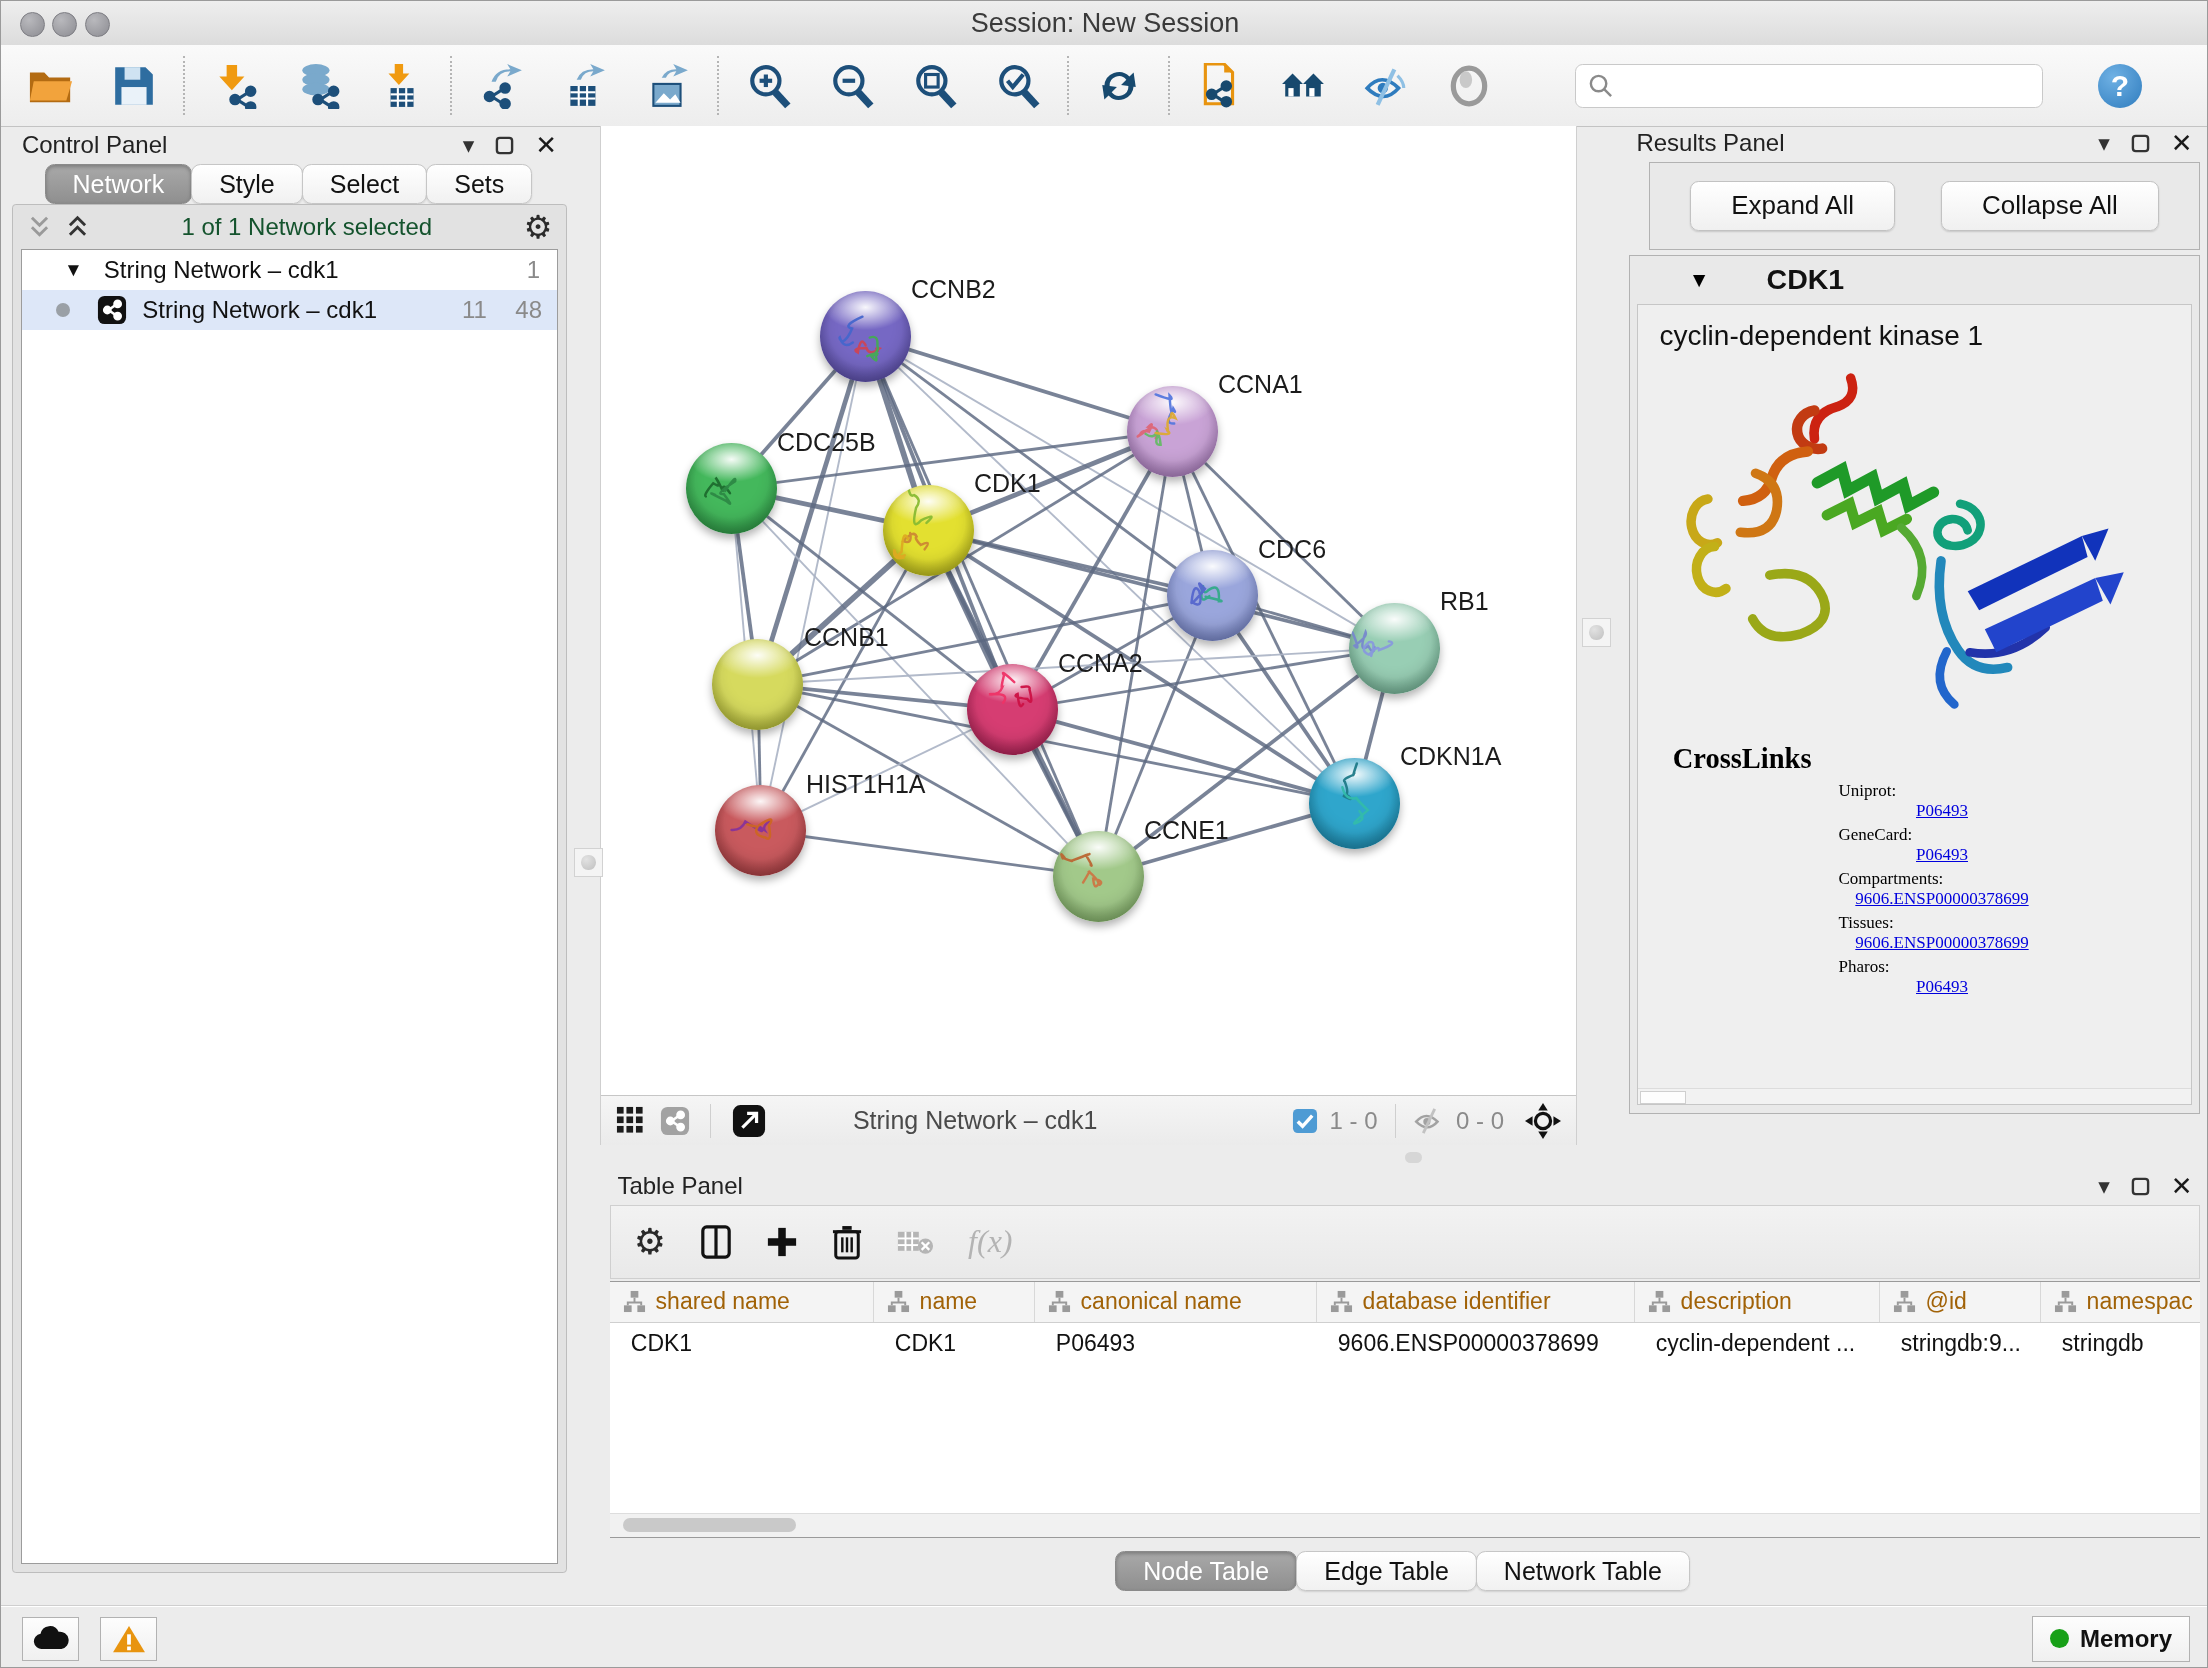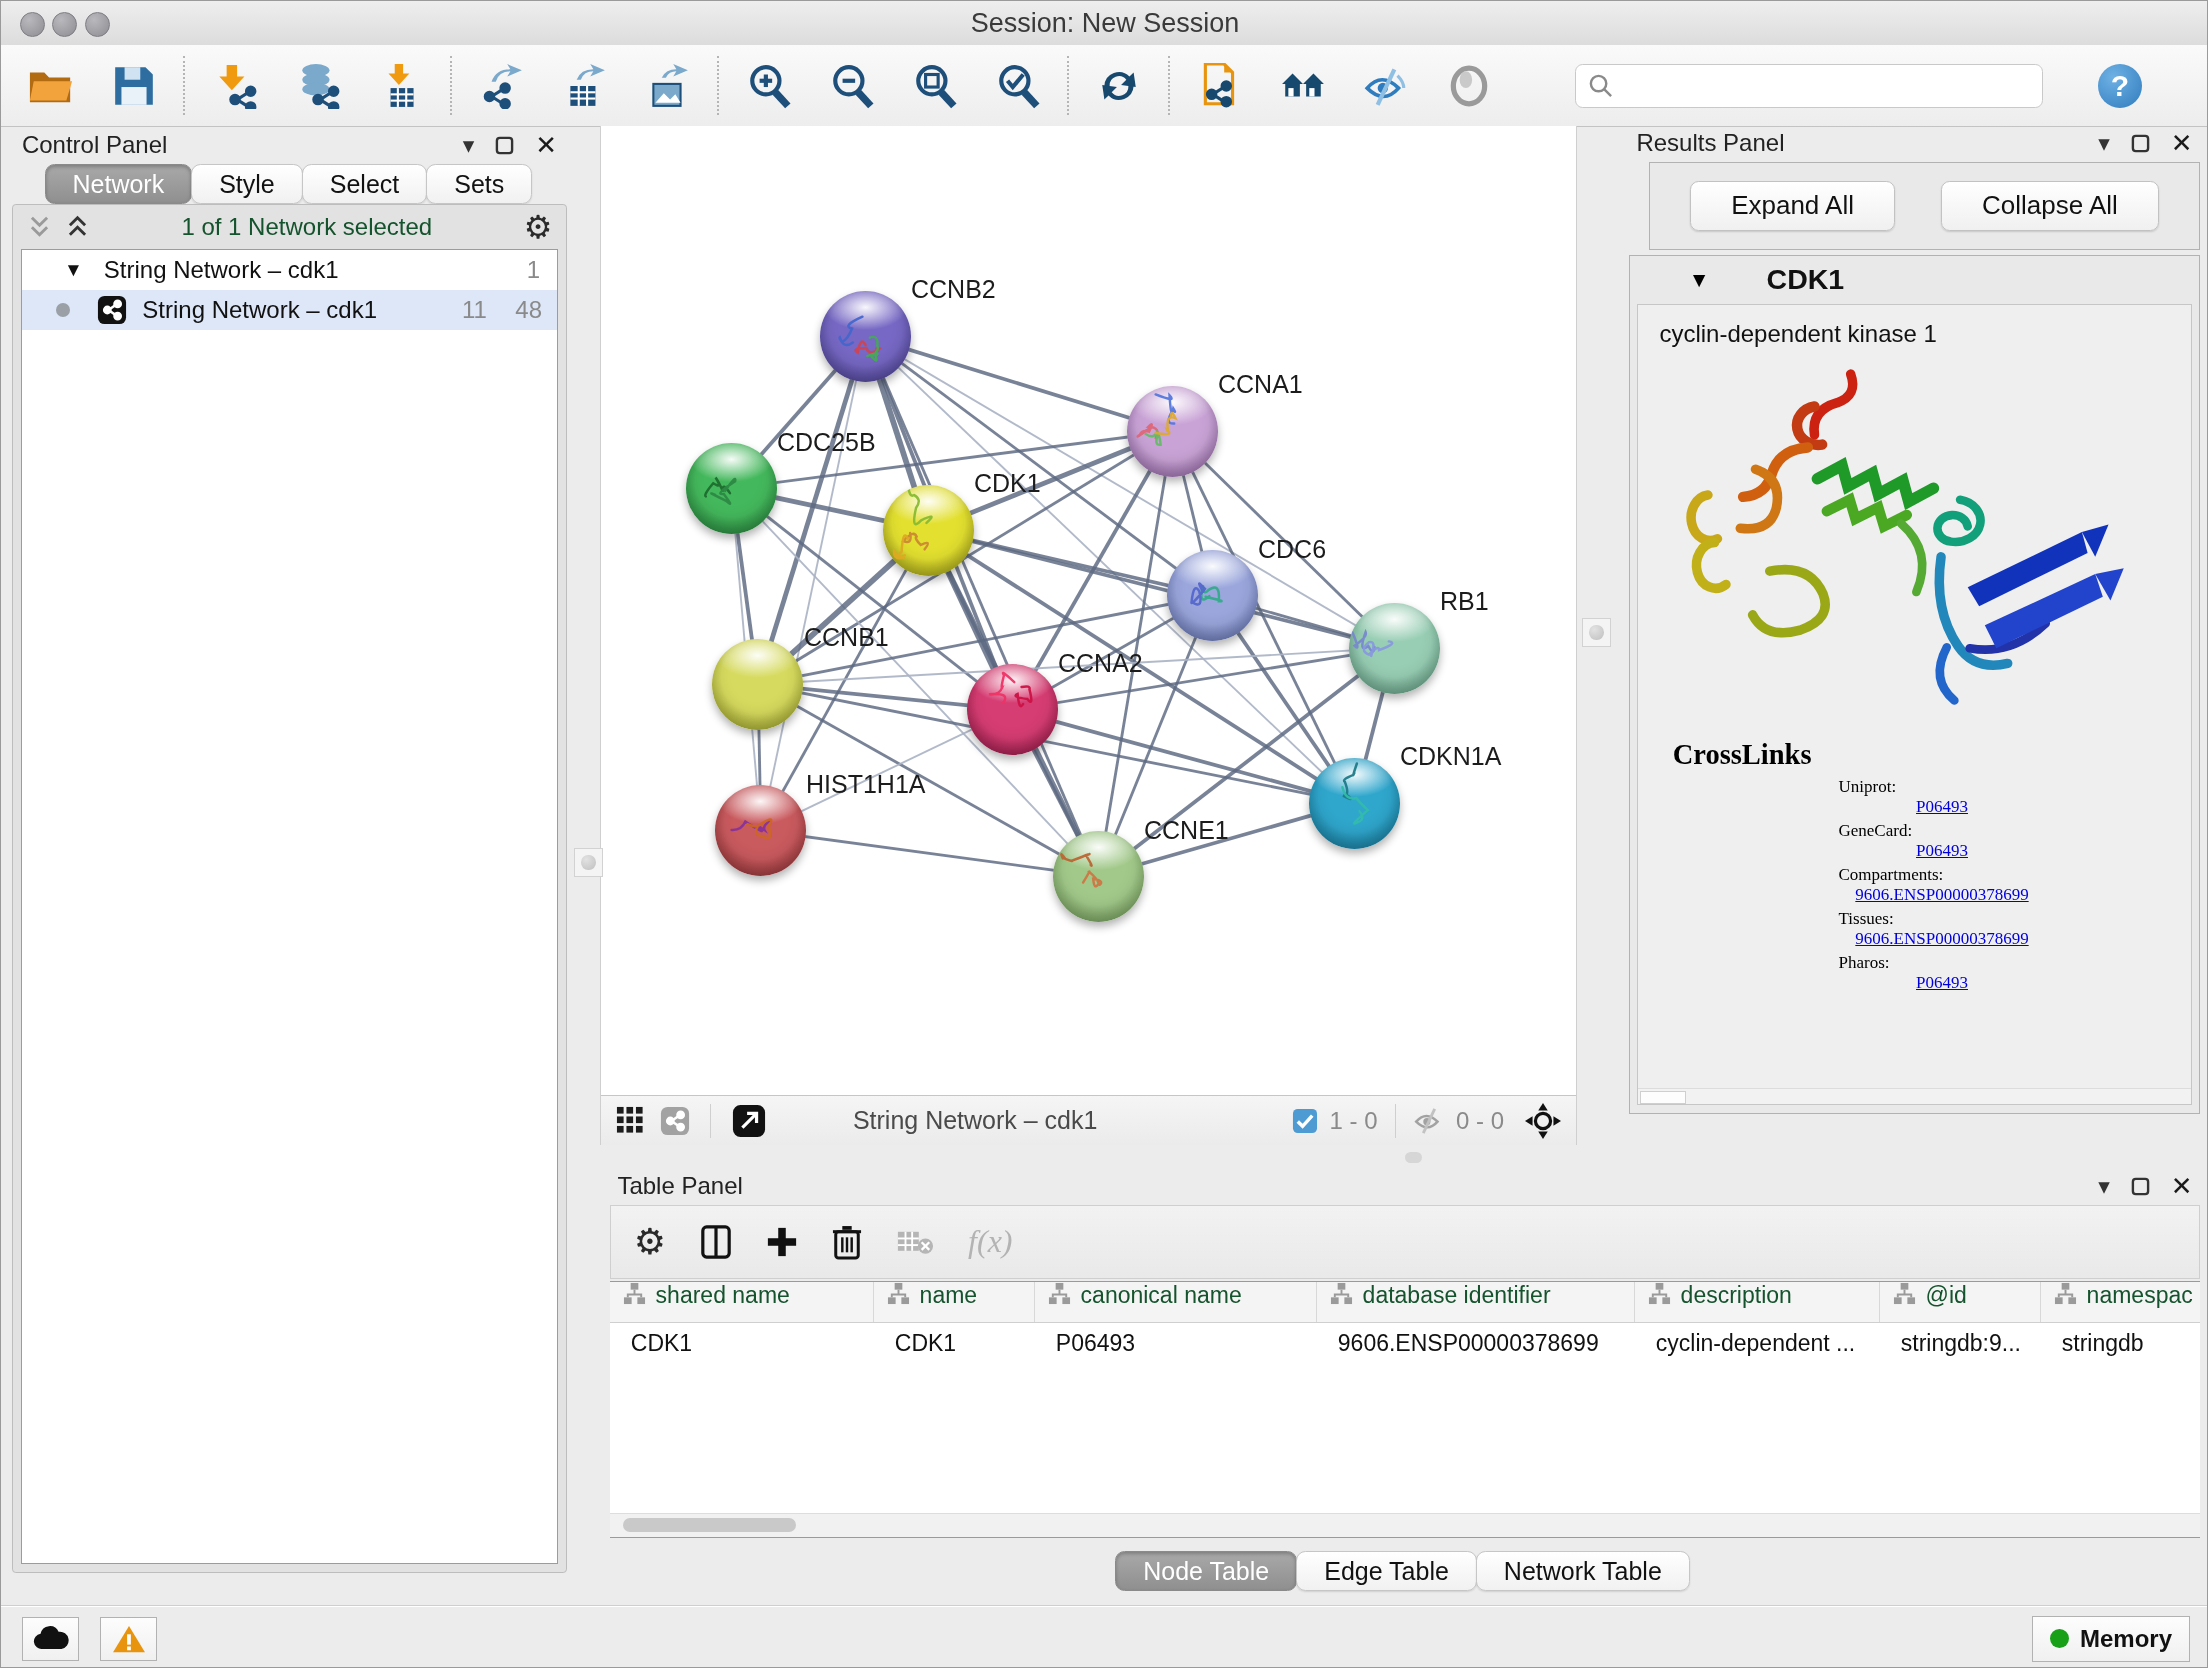--- a/index.html
+++ b/index.html
@@ -75,36 +75,36 @@
   .rp-stack{flex:1;display:flex;flex-direction:column;gap:4.8px;margin:1.9px 3.8px 0 3.8px;min-height:0;}
   .rp-buttons-box{border:1.9px solid #b2b2b2;background:#e9e9e9;height:86px;flex:none;
      display:flex;align-items:center;justify-content:center;gap:46px;margin-left:20px;}
   .rp-btn{padding:8.6px 40px;font-size:26px;color:#111;background:linear-gradient(#ffffff,#f0f0f0);
      border:1px solid #c2c2c2;border-radius:8.6px;box-shadow:0 1px 1.9px rgba(0,0,0,.15);}
   .rp-section-box{flex:1;border:1.9px solid #b2b2b2;background:#e9e9e9;display:flex;flex-direction:column;min-height:0;}
   .rp-sec-header{height:48px;display:flex;align-items:center;padding-left:59px;gap:57px;}
   .rp-sec-title{font-size:28.5px;font-weight:bold;color:#111;}
   .rp-sec-content{flex:1;margin:0 7.6px 7.6px 7.6px;border:1px solid #c6c6c6;background:#efefef;
      padding:15px 0 0 21px;overflow:hidden;position:relative;}
-  .rp-desc{font-size:24px;color:#111;}
+  .rp-desc{font-size:28px;color:#111;}
   .xl-title{font-family:"Liberation Serif","DejaVu Serif",serif;font-weight:bold;font-size:28.5px;color:#000;margin:25px 0 5.7px 13.3px;}
   .xl-row{display:flex;margin-left:34px;height:44px;align-items:center;
      font-family:"Liberation Serif","DejaVu Serif",serif;font-size:17px;flex-direction:column;}
   .xl-label{width:207px;color:#000;}
   .xl-link{text-decoration:underline;}
   .rp-scroll{position:absolute;left:0;bottom:0;width:100%;height:15px;background:#f2f2f2;border-top:1px solid #dcdcdc;}
   .rp-scroll::after{content:"";position:absolute;left:1.9px;top:1.9px;width:44px;height:10.5px;background:#fdfdfd;border:1px solid #cfcfcf;}
   
   #table-panel{position:absolute;left:605px;top:1168px;width:1598px;height:369px;display:flex;flex-direction:column;}
   .tp-toolbar{margin:1.9px 3.8px;border:1px solid #cfcfcf;background:linear-gradient(#f2f2f2,#e9e9e9);
      height:72px;display:flex;align-items:center;gap:34px;padding-left:23px;flex:none;}
   .tp-table{flex:1;border-top:1.9px solid #9a9a9a;border-bottom:1.9px solid #9a9a9a;background:#fff;position:relative;overflow:hidden;
      margin:0 3.8px;}
   .tp-head{display:flex;height:40px;background:#f4f4f4;border-bottom:1px solid #cfcfcf;}
-  .th{display:flex;align-items:flex-start;gap:9.5px;padding-left:13.3px;font-size:23px;color:#14532d;
+  .th{display:flex;align-items:center;gap:9.5px;padding-left:13.3px;font-size:23px;color:#a16207;
       border-right:1px solid #d8d8d8;box-sizing:border-box;overflow:hidden;white-space:nowrap;flex:none;}
   .tp-row{display:flex;height:42px;}
   .td{display:flex;align-items:center;padding-left:21px;font-size:23px;color:#111;box-sizing:border-box;
       overflow:hidden;white-space:nowrap;flex:none;}
   .tp-hscroll{position:absolute;left:0;bottom:0;width:100%;height:23px;background:#f1f1f1;border-top:1px solid #ddd;}
   .tp-thumb{position:absolute;left:13.3px;top:3.8px;width:173px;height:14.3px;border-radius:7.6px;background:#c9c9c9;}
   
   #bottom-tabs{position:absolute;left:599px;top:1550px;width:1604px;display:flex;justify-content:center;}
   #status-bar{position:absolute;left:0;top:1604px;width:2208px;height:65px;background:#ececec;
      border-top:1px solid #cfcfcf;box-shadow:inset 0 1px 0 #ffffff;display:flex;align-items:center;}

